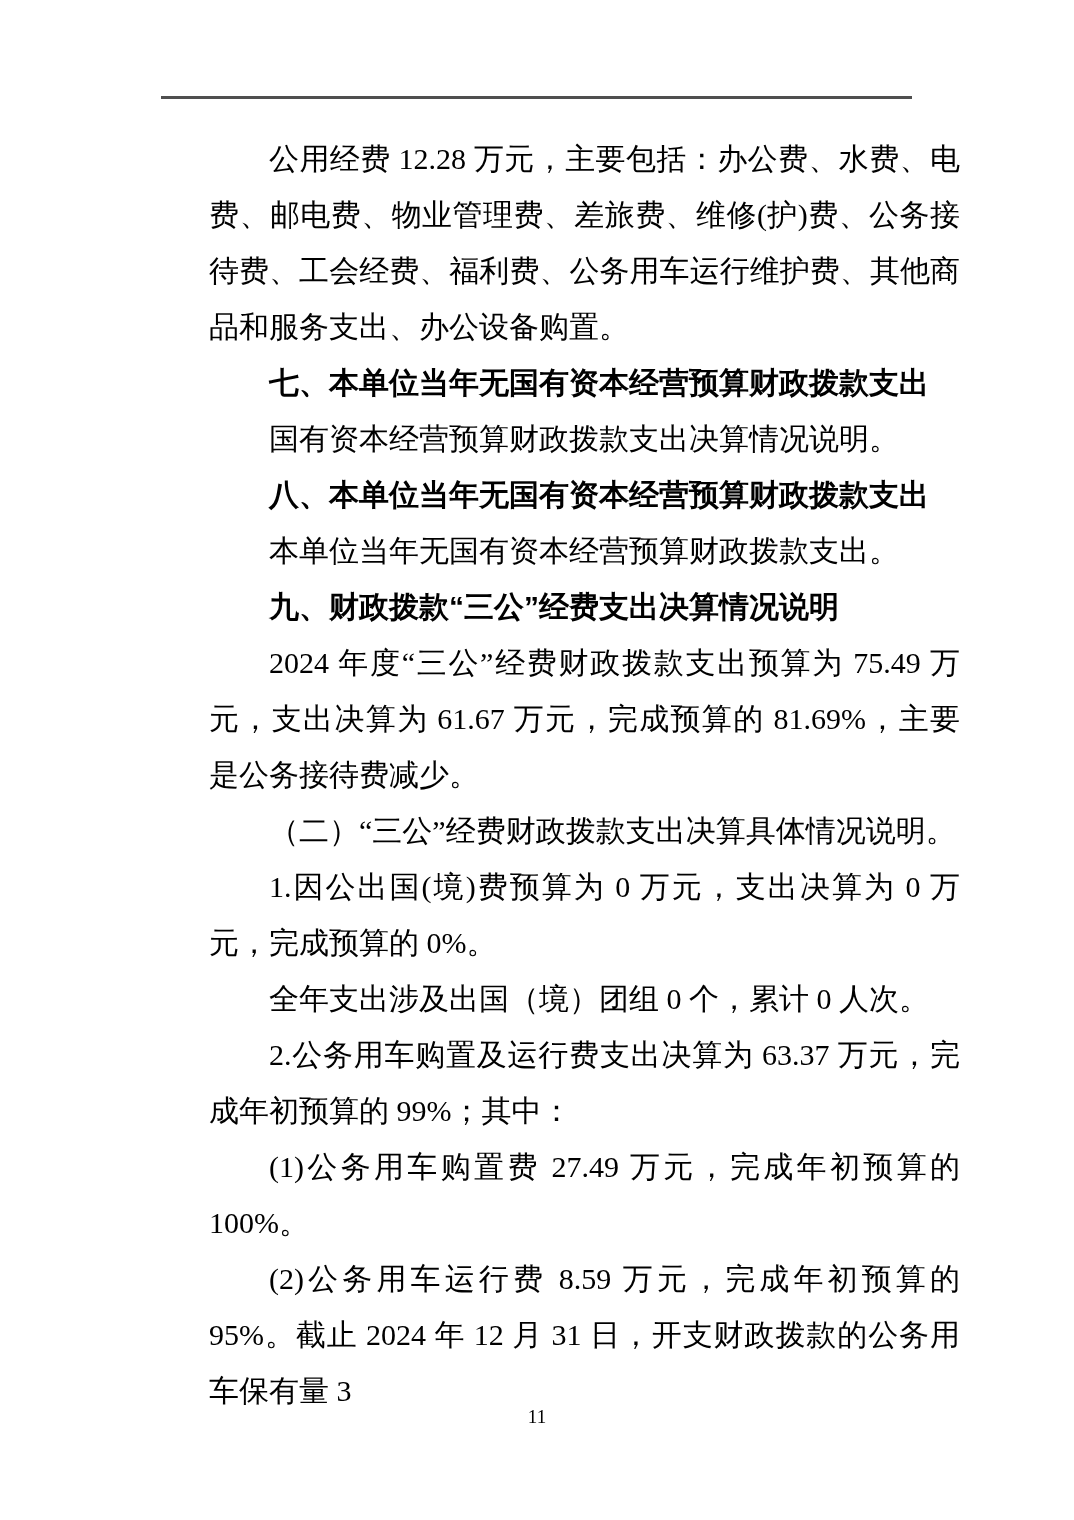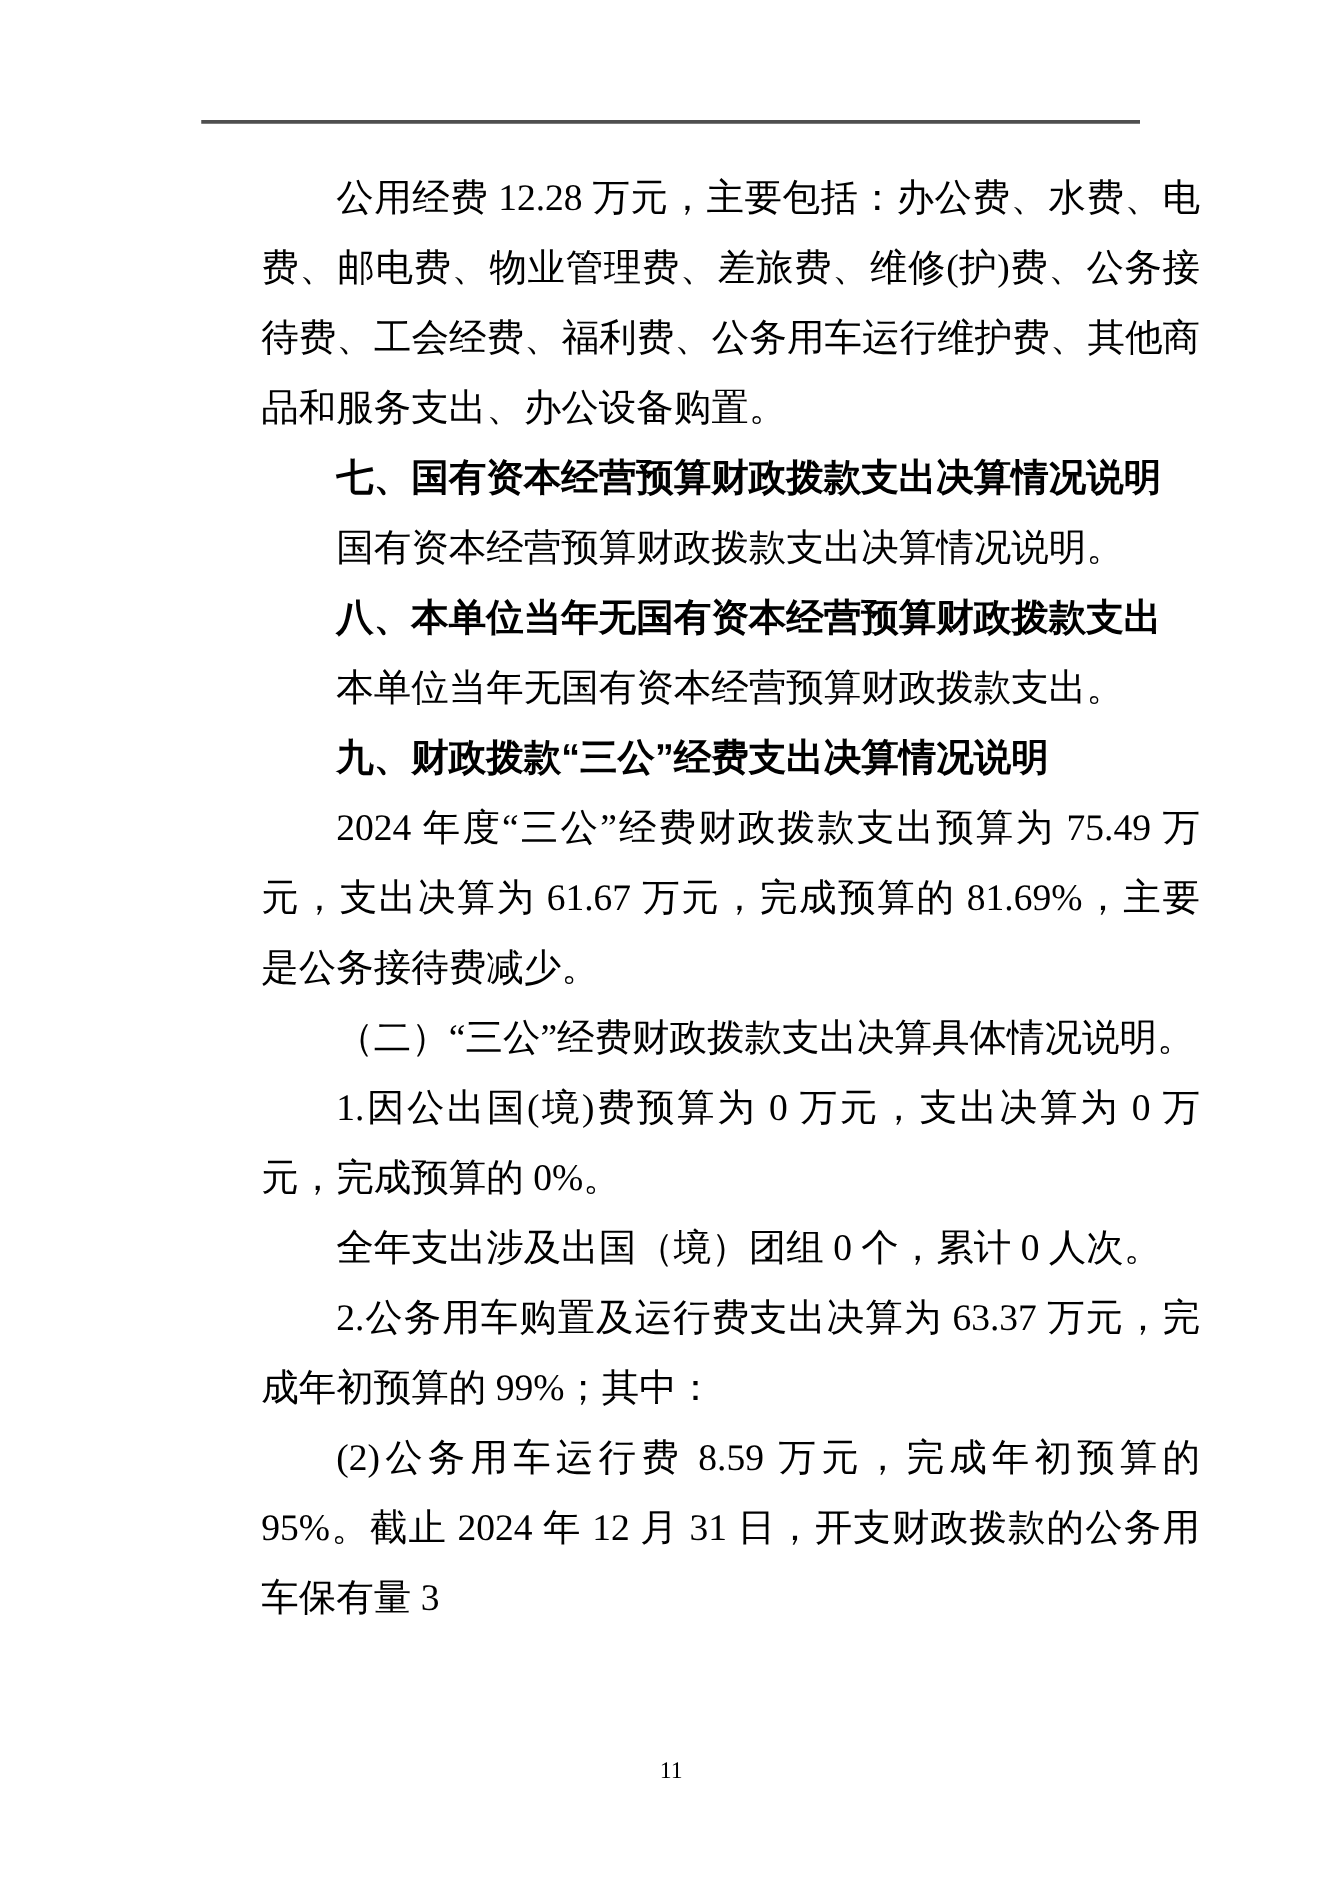--- a/index.html
+++ b/index.html
@@ -61,28 +61,29 @@
 </style>
 </head>
 <body>
 
 <div class="page">
 
   <div class="header-rule"></div>
 
   <div class="content">
     <p class="body-para">公用经费 12.28 万元，主要包括：办公费、水费、电费、邮电费、物业管理费、差旅费、维修(护)费、公务接待费、工会经费、福利费、公务用车运行维护费、其他商品和服务支出、办公设备购置。</p>
-    <p class="heading-para">七、国有资本经营预算财政拨款支出决算情况说明</p>
+    <p class="heading-para">七、本单位当年无国有资本经营预算财政拨款支出</p>
     <p class="body-para">国有资本经营预算财政拨款支出决算情况说明。</p>
     <p class="heading-para">八、本单位当年无国有资本经营预算财政拨款支出</p>
     <p class="body-para">本单位当年无国有资本经营预算财政拨款支出。</p>
     <p class="heading-para">九、财政拨款“三公”经费支出决算情况说明</p>
     <p class="body-para">2024 年度“三公”经费财政拨款支出预算为 75.49 万元，支出决算为 61.67 万元，完成预算的 81.69%，主要是公务接待费减少。</p>
     <p class="body-para">（二）“三公”经费财政拨款支出决算具体情况说明。</p>
     <p class="body-para">1.因公出国(境)费预算为 0 万元，支出决算为 0 万元，完成预算的 0%。</p>
     <p class="body-para">全年支出涉及出国（境）团组 0 个，累计 0 人次。</p>
     <p class="body-para">2.公务用车购置及运行费支出决算为 63.37 万元，完成年初预算的 99%；其中：</p>
+    <p class="body-para">(1)公务用车购置费 27.49 万元，完成年初预算的 100%。</p>
     <p class="body-para">(2)公务用车运行费 8.59 万元，完成年初预算的 95%。截止 2024 年 12 月 31 日，开支财政拨款的公务用车保有量 3</p>
   </div>
 
   <div class="page-number">11</div>
 
 </div>
 
 </body></html>

